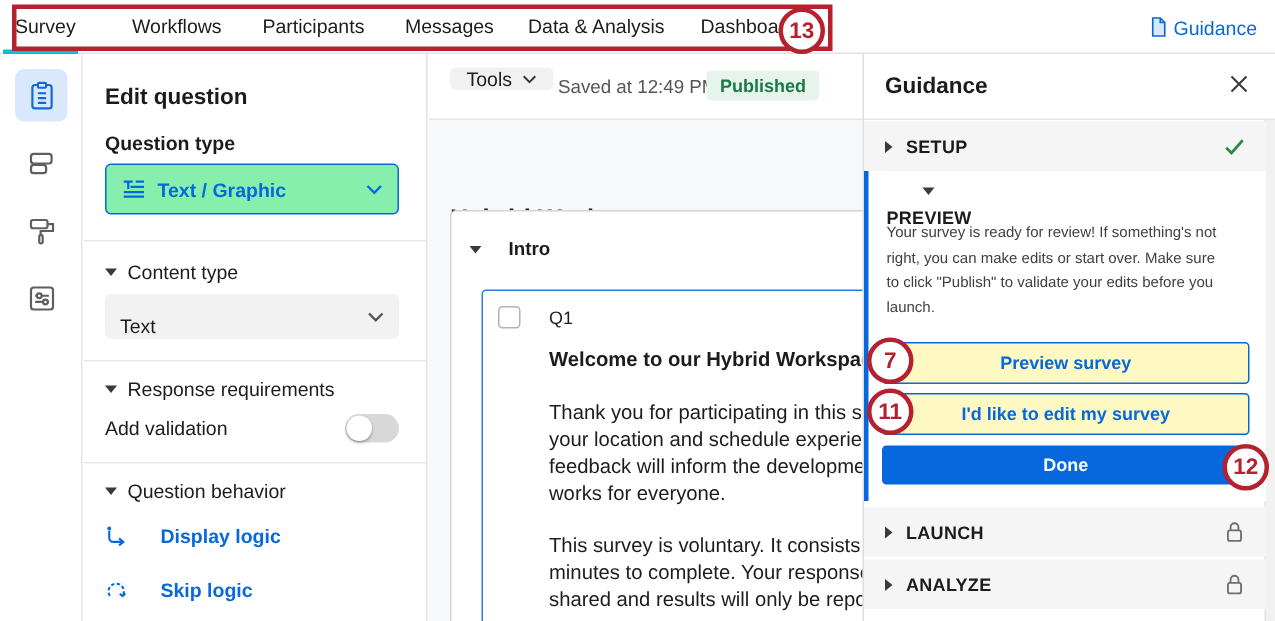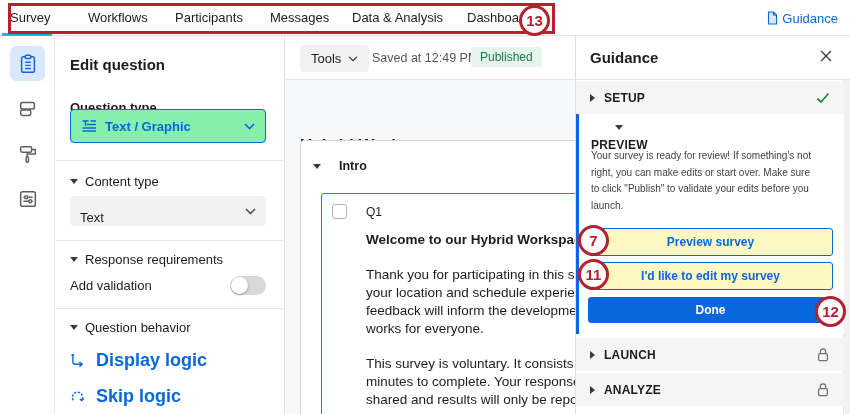--- a/index.html
+++ b/index.html
@@ -27,28 +27,28 @@
   .divider { position:absolute; left:0; width:229px; height:1px; background:#e7e7e7; }
   .sec-head { position:absolute; left:14px; display:flex; align-items:center; gap:7px; font-size:13px; font-weight:400; cursor:pointer; }
   .tri-down { width:0; height:0; border-left:4px solid transparent; border-right:4px solid transparent; border-top:5px solid #3a3a3a; }
   .tri-right { width:0; height:0; border-top:4px solid transparent; border-bottom:4px solid transparent; border-left:5px solid #3a3a3a; }
   .select-box { position:absolute; left:14px; width:196px; height:30px; background:#f2f2f2; border-radius:4px; display:flex; align-items:center; padding:0 10px; font-size:13px; cursor:pointer; }
   .select-box .lbl { flex:1;margin-top:12px; }
   .toggle-row { position:absolute; left:14px; top:240px; width:196px; display:flex; align-items:center; font-size:13px; }
   .toggle-row .lbl { flex:1; }
   .toggle { width:36px; height:19px; border-radius:10px; background:#d8d8d8; position:relative; cursor:pointer; }
   .toggle .knob { position:absolute; left:1px; top:1px; width:17px; height:17px; border-radius:50%; background:#fff; box-shadow:0 1px 2px rgba(0,0,0,.35); }
-  .logic-link { position:absolute; left:14px; display:flex; align-items:center; gap:11px; color:#0768dd; font-size:18px; font-weight:600; cursor:pointer; }
+  .logic-link { position:absolute; left:14px; display:flex; align-items:center; gap:22px; color:#0768dd; font-size:13px; font-weight:600; cursor:pointer; }
 
   
   .main { position:absolute; left:286px; top:36px; width:564px; height:378px; background:#f7f8f9; z-index:1; overflow:hidden; }
   .toolbar { position:absolute; left:0; top:0; width:564px; height:44px; background:#fff; border-bottom:1px solid #e5e5e5; }
-  .tools-btn { position:absolute; left:14px; top:9px; height:27px; background:#f1f1f1; border-radius:4px; display:flex; align-items:center; gap:7px; padding:0 11px; font-size:13px; cursor:pointer; }
+  .tools-btn { position:absolute; left:14px; top:9px; height:15px; background:#f1f1f1; border-radius:4px; display:flex; align-items:center; gap:7px; padding:0 11px; font-size:13px; cursor:pointer; }
   .saved-text { position:absolute; left:86px; top:15px; font-size:12.5px; color:#565656; }
-  .pub-badge { position:absolute; left:185px; top:11px; font-size:12px; font-weight:400; padding:3px 9px; border-radius:3px; }
+  .pub-badge { position:absolute; left:185px; top:11px; font-size:12px; font-weight:700; padding:3px 9px; border-radius:3px; }
   .survey-title { position:absolute; left:14px; top:64px; font-size:17px; font-weight:600;margin-top:36px; }
   .block-card { position:absolute; left:14px; top:104px; width:540px; height:320px; background:#fff; border:1px solid #d4d4d4; border-radius:4px; }
   .block-head { position:absolute; left:12px; top:18px; display:flex; align-items:center; gap:18px; font-size:12.5px; font-weight:600; cursor:pointer; }
   .q-block { position:absolute; left:20px; top:52px; width:505px; height:300px; background:#fff; border:1px solid #2f7ad9; border-radius:3px; cursor:pointer; }
   .q-check { position:absolute; left:10px; top:10px; width:15px; height:15px; border:1.5px solid #b3b3b3; border-radius:3px; background:#fff; cursor:pointer; }
   .q-id { position:absolute; left:44px; top:11px; font-size:12px; }
   .q-title { position:absolute; left:44px; top:38px; font-size:13.5px; font-weight:700; white-space:nowrap; }
   .q-par { position:absolute; left:44px; font-size:13.5px; line-height:18px; }
   .q-par div { white-space:nowrap; }
 
@@ -132,21 +132,21 @@
           <circle cx="10" cy="10" r="1.7" fill="#fff"></circle>
           <circle cx="14.5" cy="14.5" r="1.7" fill="#fff"></circle>
         </svg>
       </span>
     </div>
 
   </div>
 
   <div class="edit-panel">
     <div class="ep-title">Edit question</div>
-    <div class="ep-label" style="top:64px">Question type</div>
+    <div class="ep-label" style="top:52px">Question type</div>
 
     <div class="qtype-btn">
       <span>
         <svg width="16" height="16" viewBox="0 0 16 16" fill="none" stroke="#0768dd" stroke-width="1.5">
           <path d="M1.5 3h6M4.5 3v5"></path>
             <path d="M9.5 3H15M6 6.5h9M1.5 10h13.5M1.5 13h13.5"></path>
         </svg>
       </span>
       <span class="lbl">Text / Graphic</span>
       <span>

